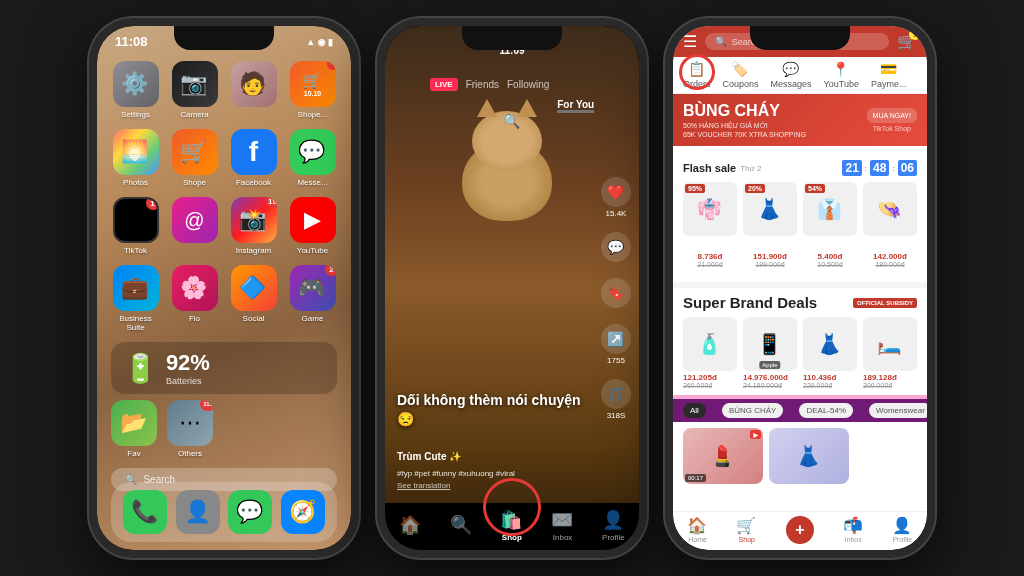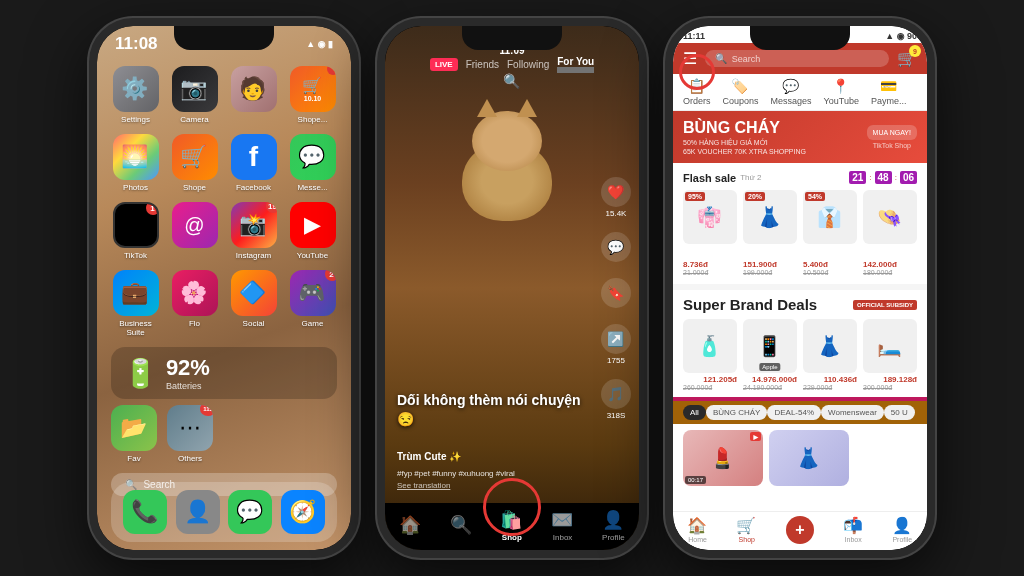--- a/index.html
+++ b/index.html
@@ -51,21 +51,21 @@
     }
     .phone1-statusbar {
       display: flex;
       justify-content: space-between;
       align-items: center;
       padding: 8px 18px 4px;
       font-size: 10px;
       font-weight: 600;
       color: #fff;
     }
-    .phone1-statusbar .time { font-size: 17px; font-weight: 700; }
+    .phone1-statusbar .time { font-size: 13px; font-weight: 700; }
     .phone1-statusbar .icons { display: flex; gap: 3px; align-items: center; font-size: 9px; }
 
     .home-icons {
       display: grid;
       grid-template-columns: repeat(4, 1fr);
       gap: 10px;
       padding: 8px 14px;
     }
     .app-icon {
       display: flex;
@@ -263,21 +263,22 @@
       align-items: center;
     }
     .tiktok-nav-item {
       color: rgba(255,255,255,0.7);
       font-size: 10px;
       font-weight: 500;
     }
     .tiktok-nav-item.active {
       color: #fff;
       font-weight: 700;
-      border-bottom: 6px solid #737373;
+      border-bottom: 3px solid #737373;
+      margin-top: 43px;
     }
     .tiktok-live-badge {
       background: #fe2c55;
       color: #fff;
       font-size: 8px;
       font-weight: 700;
       padding: 2px 5px;
       border-radius: 3px;
     }
 
@@ -423,45 +424,46 @@
     .shop-voucher-badge {
       background: rgba(255,255,255,0.2);
       border-radius: 6px;
       padding: 4px 6px;
       color: #fff;
       font-size: 7px;
       text-align: center;
     }
 
     .shop-section {
-      padding: 8px 10px;
+      padding: 14px 10px;
       background: #fff;
+      text-align: center;
     }
     .shop-section-header {
       display: flex;
       justify-content: space-between;
       align-items: center;
       margin-bottom: 6px;
     }
     .shop-section-title {
       font-size: 11px;
       font-weight: 700;
       color: #222;
     }
     .shop-timer {
       display: flex;
       gap: 3px;
       align-items: center;
       font-size: 8px;
       color: #c0392b;
     }
     .timer-box {
-      background: #a21caf;
-      color: #fff;
-      font-size: 10px;
+      background: #3b82f6;
+      color: #fff;
+      font-size: 12px;
       font-weight: 700;
       padding: 1px 3px;
       border-radius: 2px;
     }
 
     .flash-products {
       display: flex;
       gap: 6px;
       overflow-x: hidden;
     }
@@ -540,21 +542,20 @@
       align-items: center;
       justify-content: center;
       font-size: 20px;
       position: relative;
     }
     .brand-price {
       font-size: 8px;
       font-weight: 700;
       color: #c0392b;
       margin-top: 2px;
-      text-align: right;
     }
     .brand-orig {
       font-size: 7px;
       color: #999;
       text-decoration: line-through;
     }
     .brand-label {
       position: absolute;
       bottom: 2px;
       left: 50%;
@@ -562,24 +563,24 @@
       background: rgba(0,0,0,0.6);
       color: #fff;
       font-size: 6px;
       padding: 1px 3px;
       border-radius: 2px;
       white-space: nowrap;
     }
 
     .shop-category-tabs {
       display: flex;
-      gap: 0;
+      gap: 16px;
       padding: 4px 10px;
-      background: #a16207;
-      border-top: 4px solid #be185d;
+      background: #701a75;
+      border-top: 4px solid #f9a8d4;
       overflow-x: hidden;
     }
     .cat-tab {
       font-size: 8px;
       padding: 3px 7px;
       border-radius: 12px;
       background: #f0f0f0;
       color: #555;
       white-space: nowrap;
     }
@@ -902,24 +903,20 @@
       </div>
     </div>
 
     <div class="shop-circle-outline"></div>
   </div>
 </div>
 
 <div class="phone">
   <div class="phone-screen phone3-screen">
 
-    <div class="shop-statusbar">
-      <span>11:11</span>
-      <span>▲ ◉ <strong>90</strong></span>
-    </div>
 
     <div class="shop-header">
       <div style="display:flex; align-items:center; gap:6px;">
         <span style="color:#fff; font-size:16px;">☰</span>
       </div>
       <div style="display:flex; align-items:center; gap:6px; flex:1; margin: 0 8px;">
         <div style="background:rgba(255,255,255,0.2); border-radius:16px; padding:3px 10px; display:flex; align-items:center; gap:4px; flex:1;">
           <span style="color:#fff; font-size:10px;">🔍</span>
           <span style="color:rgba(255,255,255,0.7); font-size:9px;">Search</span>
         </div>

